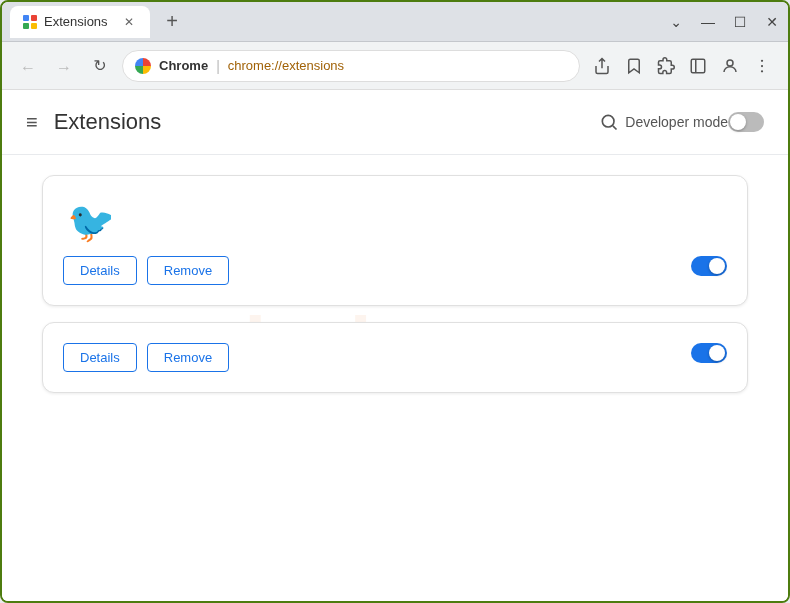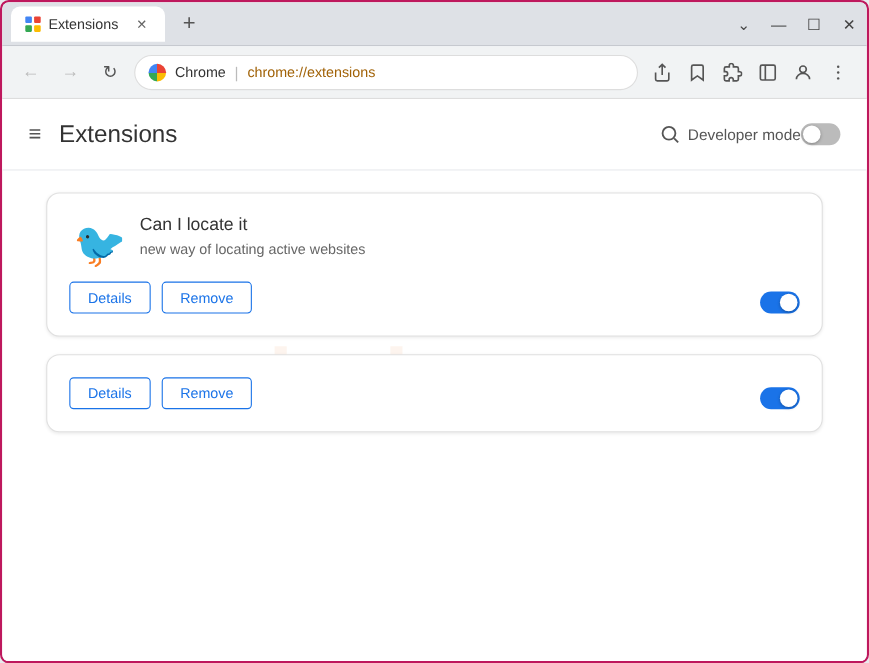--- a/index.html
+++ b/index.html
@@ -8,21 +8,21 @@
       background: #e8eaed;
       width: 790px;
       height: 603px;
       overflow: hidden;
     }
 
     
     .browser-window {
       width: 790px;
       height: 603px;
-      border: 2px solid #be185d;
+      border: 2px solid #4d7c0f;
       border-radius: 8px;
       overflow: hidden;
       display: flex;
       flex-direction: column;
       background: #fff;
     }
 
     
     .title-bar {
       background: #dee1e6;
@@ -298,21 +298,21 @@
     }
 
     .ext-desc {
       font-size: 13px;
       color: #666;
       line-height: 1.4;
     }
 
     .ext-card-bottom {
       display: flex;
-      align-items: flex-end;
+      align-items: flex-start;
       gap: 10px;
     }
 
     .ext-btn {
       padding: 6px 16px;
       border: 1px solid #1a73e8;
       background: #fff;
       color: #1a73e8;
       border-radius: 4px;
       font-size: 13px;
@@ -360,21 +360,21 @@
     </div>
   </div>
 
   <div class="nav-bar">
     <div class="nav-btn disabled">←</div>
     <div class="nav-btn disabled">→</div>
     <div class="nav-btn">↻</div>
 
     <div class="address-bar">
       <div class="chrome-favicon"></div>
-      <span style="font-weight:400; color:#333;">Chrome</span>
+      <span style="font-weight:700; color:#333;">Chrome</span>
       <span class="address-separator">|</span>
       <span class="address-text">chrome://extensions</span>
     </div>
 
     <div class="nav-actions">
 
       <div class="nav-btn">
         <svg width="18" height="18" viewBox="0 0 24 24" fill="none" stroke="#555" stroke-width="2">
           <path d="M4 12v8a2 2 0 002 2h12a2 2 0 002-2v-8M16 6l-4-4-4 4M12 2v13"></path>
         </svg>
@@ -436,24 +436,20 @@
     <div class="watermark">riash.com</div>
 
     <div class="extensions-list">
 
       <div class="ext-card">
         <div class="ext-card-top">
 
           <svg class="ext-icon-img" viewBox="0 0 48 48">
             <text x="4" y="40" font-size="40">🐦</text>
           </svg>
-          <div class="ext-info">
-            <div class="ext-name">Can I locate it</div>
-            <div class="ext-desc">new way of locating active websites</div>
-          </div>
         </div>
         <div class="ext-card-bottom">
           <button class="ext-btn">Details</button>
           <button class="ext-btn">Remove</button>
           <div class="spacer"></div>
           <div class="toggle on"></div>
         </div>
       </div>
 
       <div class="ext-card">

